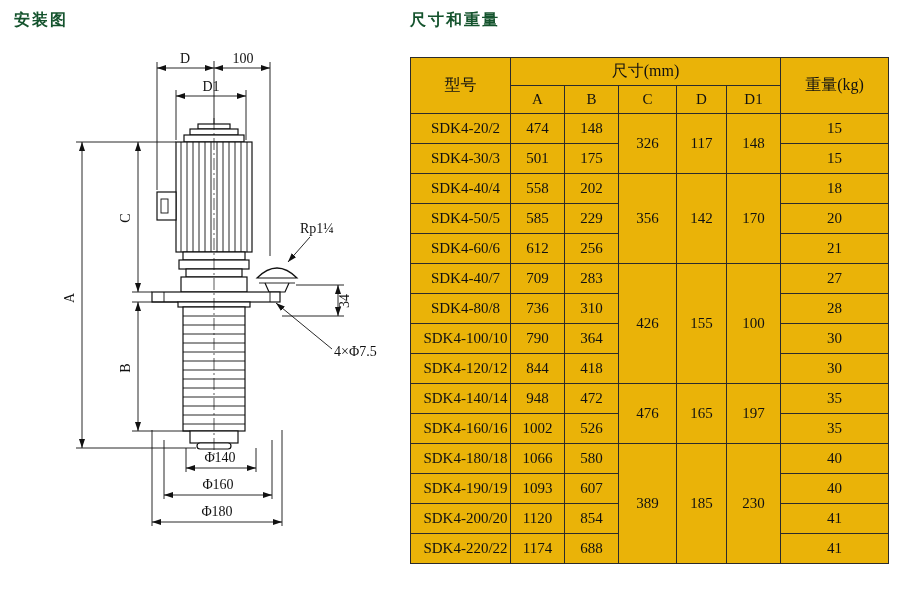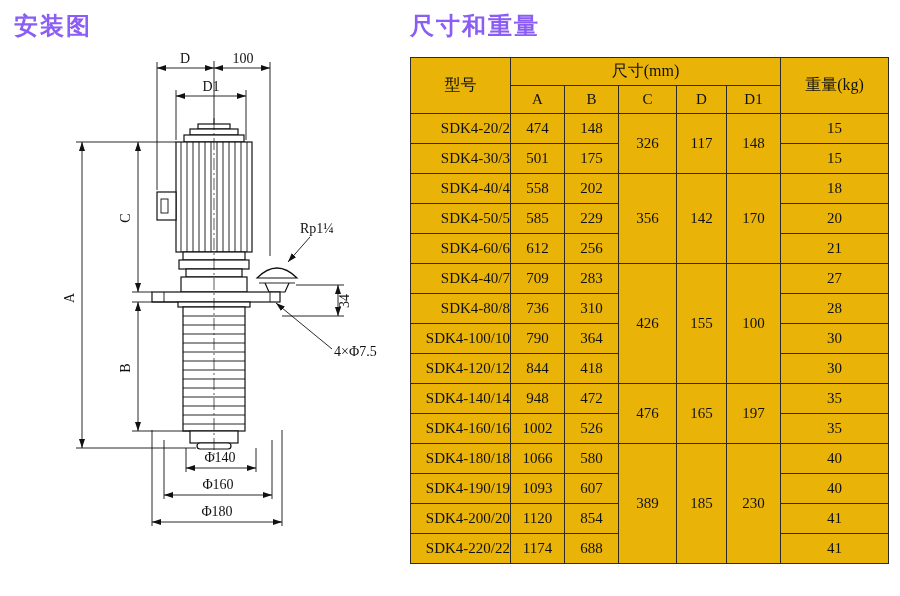--- a/index.html
+++ b/index.html
@@ -8,23 +8,23 @@
     position:relative;
     background:#fff;
     overflow:hidden;
     color:#111;
     font-family:"Liberation Serif","DejaVu Serif",serif;
   }
   .title{
     position:absolute;
     font-family:"Liberation Sans","DejaVu Sans",sans-serif;
     font-weight:700;
-    font-size:24px;
+    font-size:16px;
     letter-spacing:2px;
-    color:#8b5cf6;
+    color:#14532d;
   }
   .title-left{left:14px;top:10px}
   .title-right{left:410px;top:10px}
 
   svg.diagram{position:absolute;left:0;top:0}
   svg.diagram text{
     font-family:"Liberation Serif","DejaVu Serif",serif;
     font-size:14px;
     fill:#111;
     stroke:none;
@@ -46,21 +46,21 @@
     vertical-align:middle;
     font-weight:400;
     padding:0;
     overflow:hidden;
     white-space:nowrap;
   }
   .size-table thead tr{height:28px}
   .size-table tbody tr{height:30px}
   .size-table th{font-size:16px}
   .size-table th.sub{font-size:15px}
-  .size-table td.model{text-align:right;padding-left:10px}
+  .size-table td.model{text-align:center;padding-left:10px}
 </style>
 </head>
 <body>
 
 <h1 class="title title-left">安装图</h1>
 <h1 class="title title-right">尺寸和重量</h1>
 
 <svg class="diagram" width="410" height="596" viewBox="0 0 410 596">
   <defs>
     <marker id="aE" markerWidth="10" markerHeight="8" refX="9" refY="3" orient="auto" markerUnits="userSpaceOnUse">

